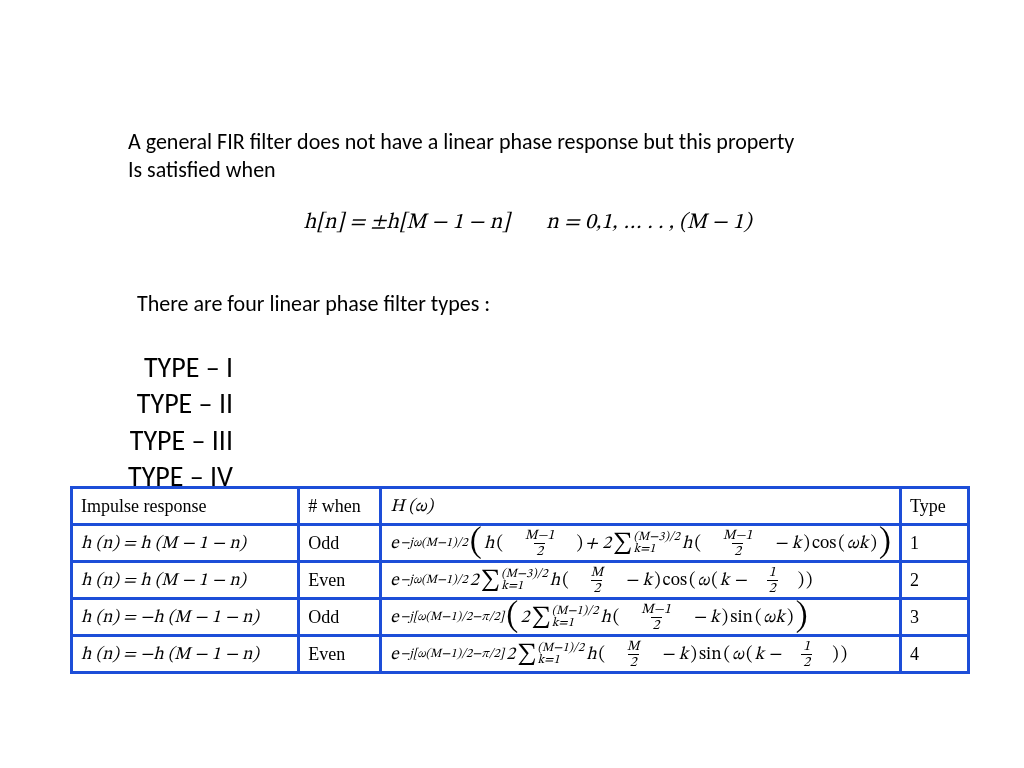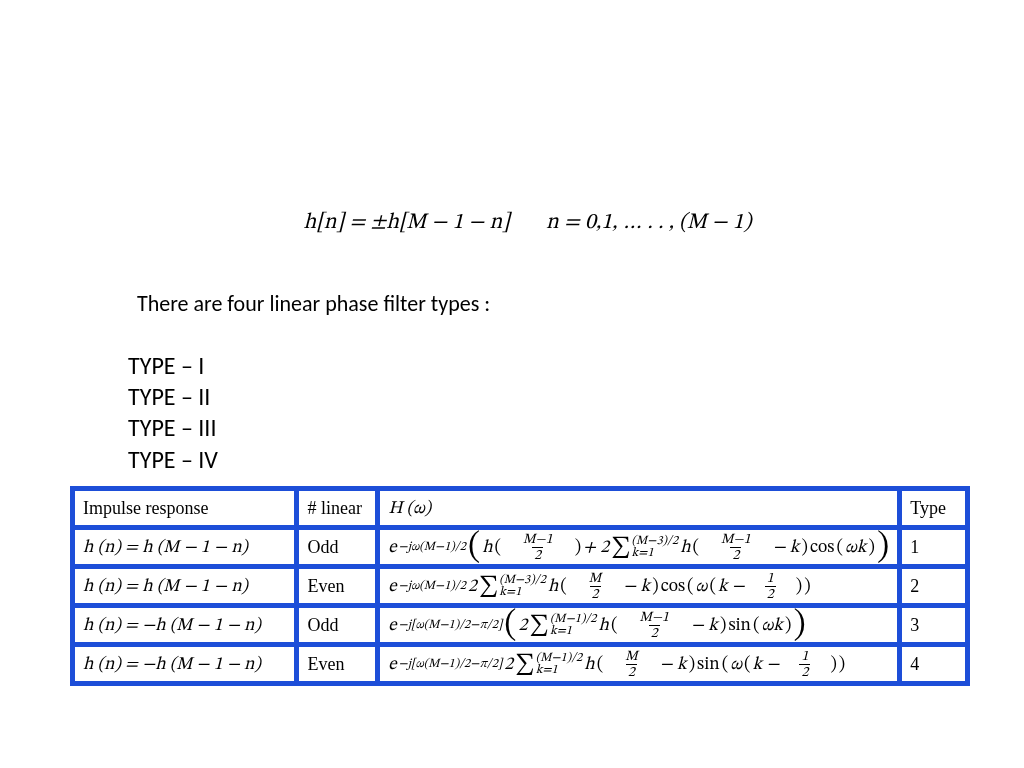--- a/index.html
+++ b/index.html
@@ -40,40 +40,41 @@
     left: 128px;
     top: 290px;
     width: 775px;
     font-size: 22px;
     margin-left: 9px;
   }
   .type-list {
     position: absolute;
     left: 128px;
     top: 350px;
-    font-size: 24px;
+    font-size: 28px;
     line-height: 1.3;
+    text-align: right;
   }
 
   .tbl-wrap {
     position: absolute;
     left: 70px;
     top: 486px;
     width: 900px;
   }
   table.ftable {
     border-collapse: collapse;
     width: 100%;
     font-family: "Times New Roman", Times, serif;
     font-size: 18px;
     color: #000;
     background: #fff;
   }
   table.ftable th, table.ftable td {
-    border: 5px solid #1d4ed8;
+    border: 3px solid #1d4ed8;
     padding: 2px 8px;
     text-align: left;
     vertical-align: middle;
     font-weight: normal;
     height: 30px;
   }
   table.ftable th {
     font-weight: normal;
   }
   .col-impulse { width: 220px; }
@@ -125,20 +126,24 @@
     font-style: normal;
     position: relative;
     top: 1px;
   }
 </style>
 </head>
 <body>
 
 <div class="page">
 
+  <div class="body-text">
+    <span>A general   FIR filter does not have a linear phase response  but this property</span><br>
+    <span>Is satisfied when</span>
+  </div>
 
   <div class="equation-line">
     <span>h[n] =  ±h[M − 1 − n]</span>
     &nbsp;&nbsp;&nbsp;&nbsp;&nbsp;
     <span>n = 0,1, … . . , (M − 1)</span>
   </div>
 
   <div class="intro2">There are four linear phase filter types :</div>
 
   <div class="type-list">
@@ -146,21 +151,21 @@
     <div>TYPE – II</div>
     <div>TYPE – III</div>
     <div>TYPE – IV</div>
   </div>
 
   <div class="tbl-wrap">
     <table class="ftable">
       <thead>
         <tr>
           <th class="col-impulse">Impulse response</th>
-          <th class="col-coefs"># linear</th>
+          <th class="col-coefs"># when</th>
           <th class="col-H"><span class="math">
                 <span>H (ω)</span>
               </span></th>
           <th class="col-type">Type</th>
         </tr>
       </thead>
       <tbody>
           <tr>
             <td><span class="math">h (n) = h (M − 1 − n)</span></td>
             <td>Odd</td>

